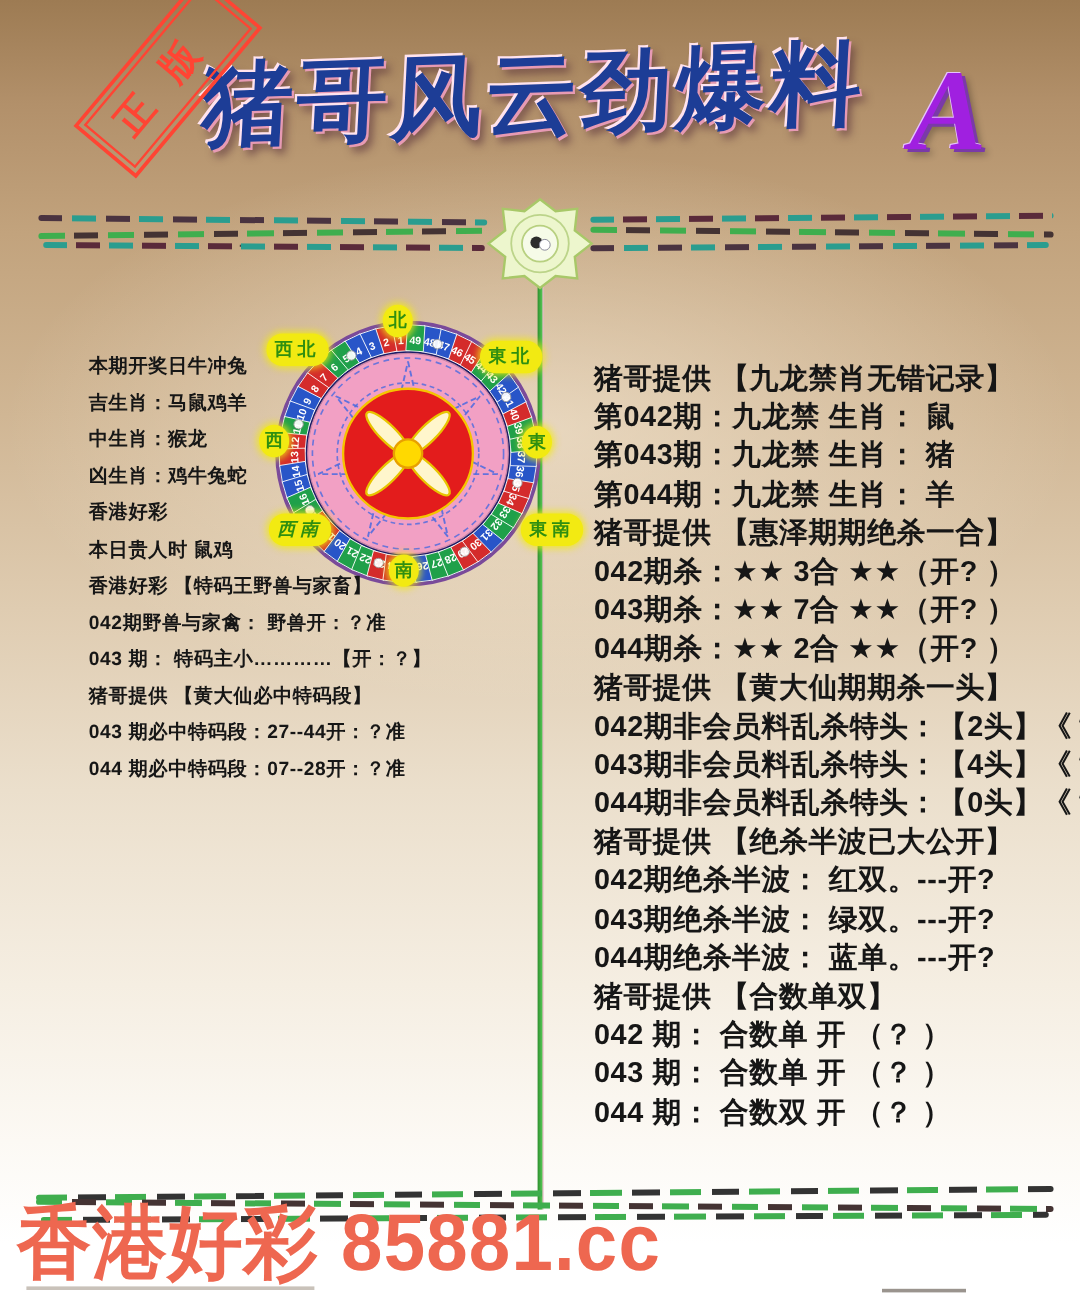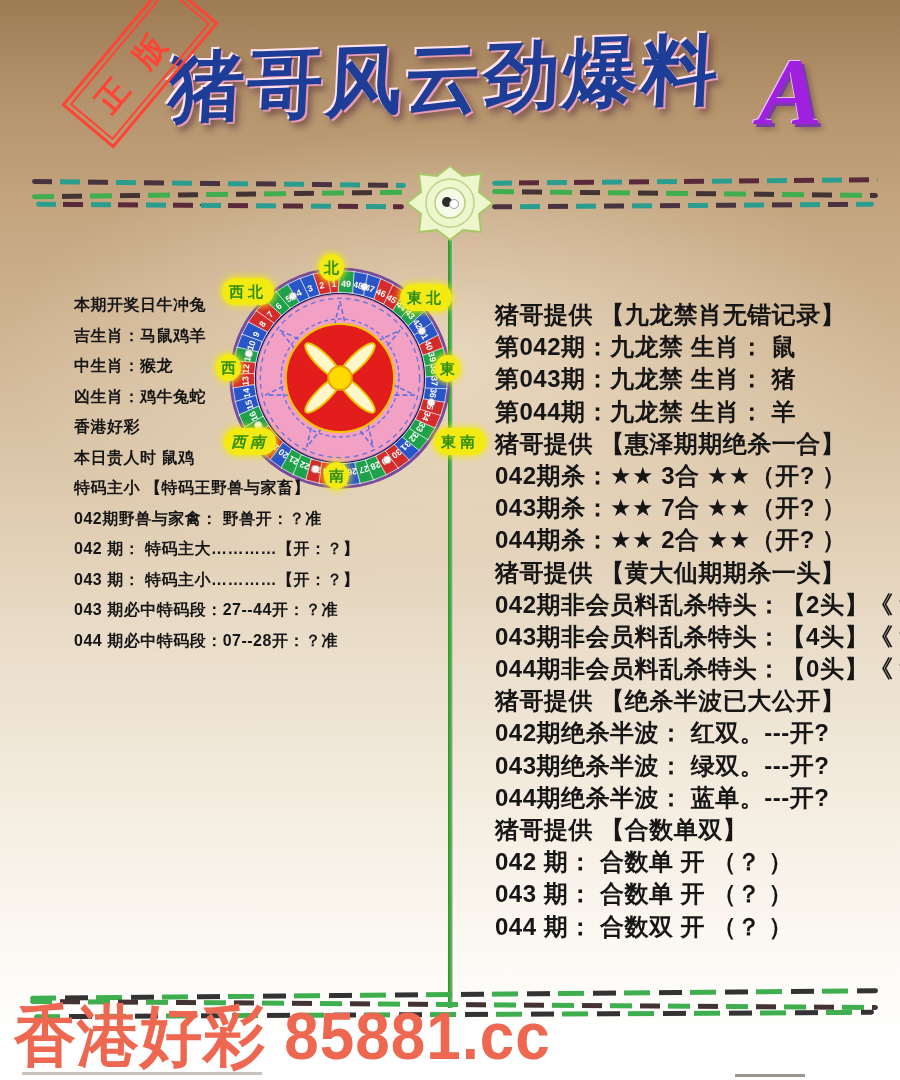--- a/index.html
+++ b/index.html
@@ -347,24 +347,24 @@
   </div>
 
   <div class="col col-left">
 
   <div class="line">本期开奖日牛冲兔</div>
       <div class="line">吉生肖：马鼠鸡羊</div>
       <div class="line">中生肖：猴龙</div>
       <div class="line">凶生肖：鸡牛兔蛇</div>
       <div class="line">香港好彩</div>
       <div class="line">本日贵人时  鼠鸡</div>
-      <div class="line">特码主小 【特码王野兽与家畜】</div>
+      <div class="line">香港好彩 【特码王野兽与家畜】</div>
       <div class="line">042期野兽与家禽：  野兽开：？准</div>
-      <div class="line">042 期：  特码主大…………【开：？】</div>
       <div class="line">043 期：  特码主小…………【开：？】</div>
+      <div class="line">猪哥提供 【黄大仙必中特码段】</div>
       <div class="line">043 期必中特码段：27--44开：？准</div>
       <div class="line">044 期必中特码段：07--28开：？准</div>
     </div>
   <div class="col col-right">
 
   <div class="line">猪哥提供 【九龙禁肖无错记录】</div>
       <div class="line">第042期：九龙禁 生肖：  鼠</div>
       <div class="line">第043期：九龙禁 生肖：  猪</div>
       <div class="line">第044期：九龙禁 生肖：  羊</div>
       <div class="line">猪哥提供 【惠泽期期绝杀一合】</div>

